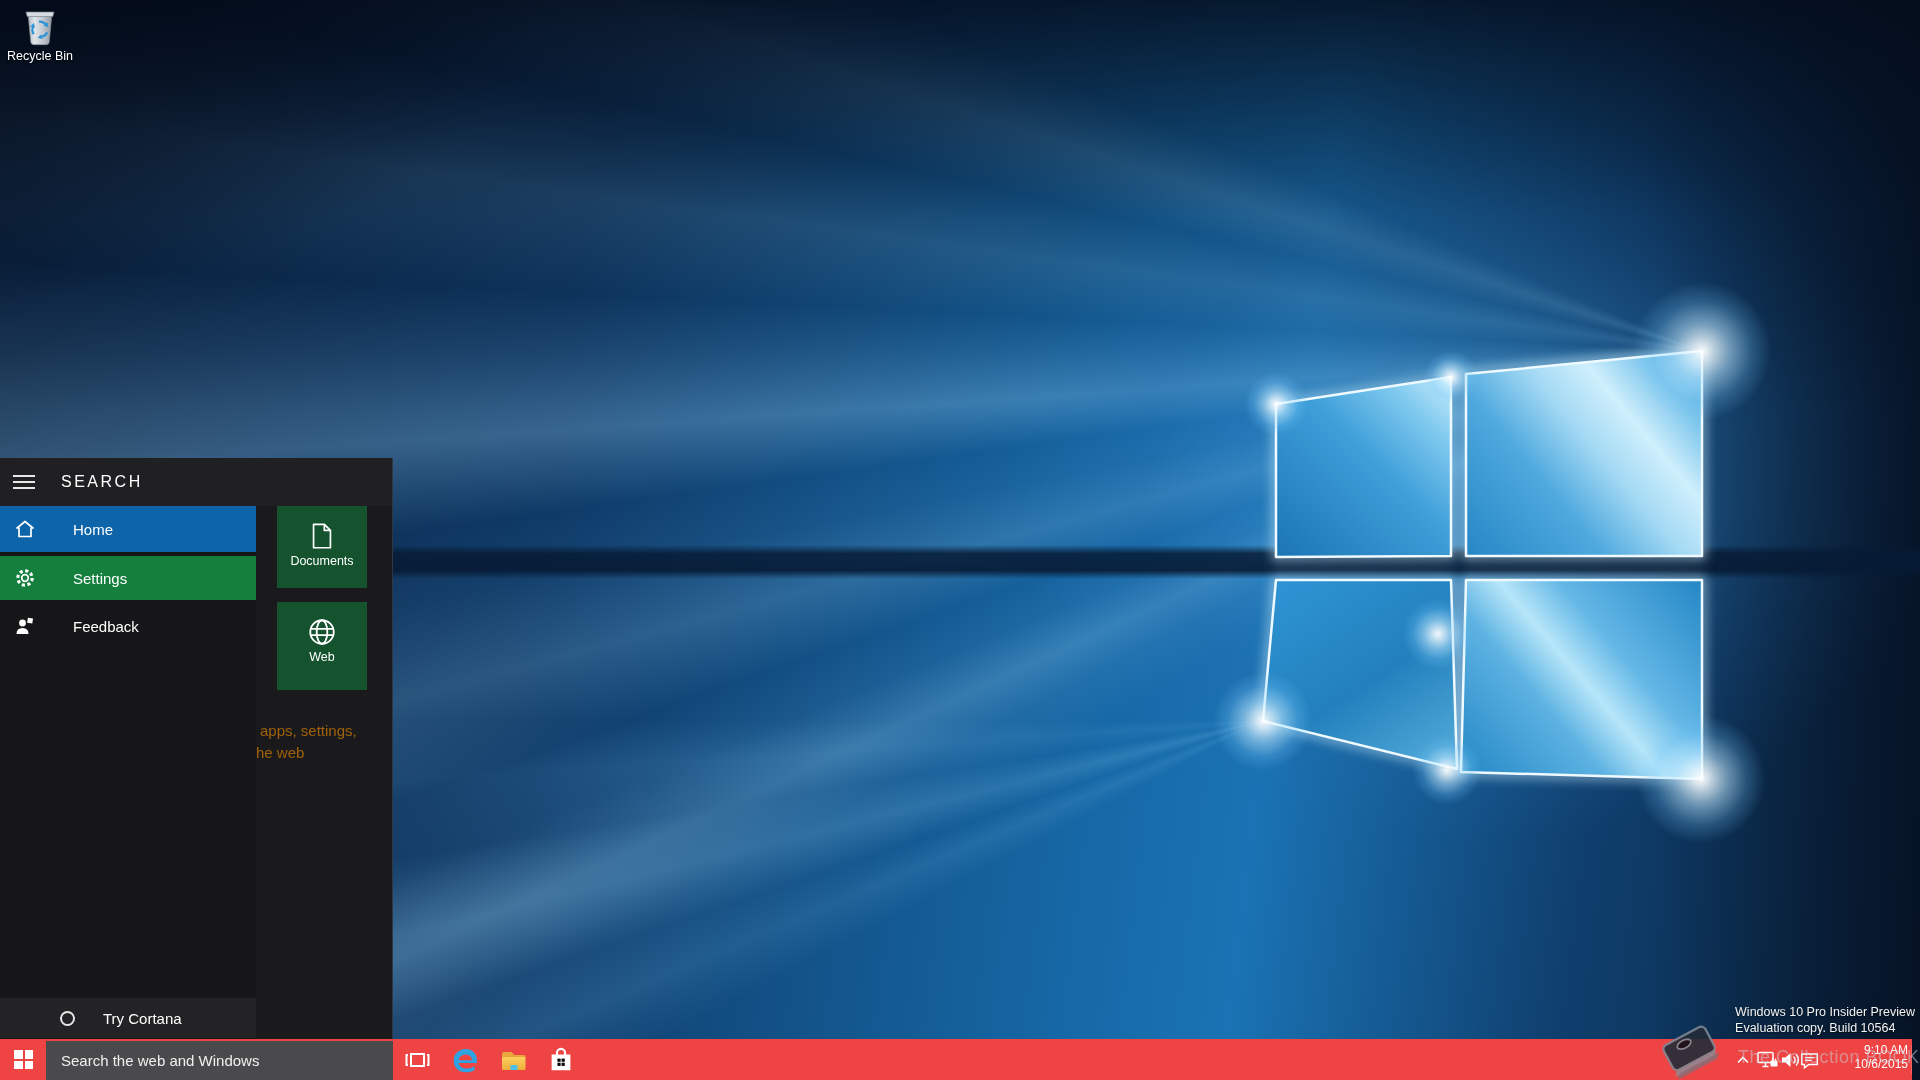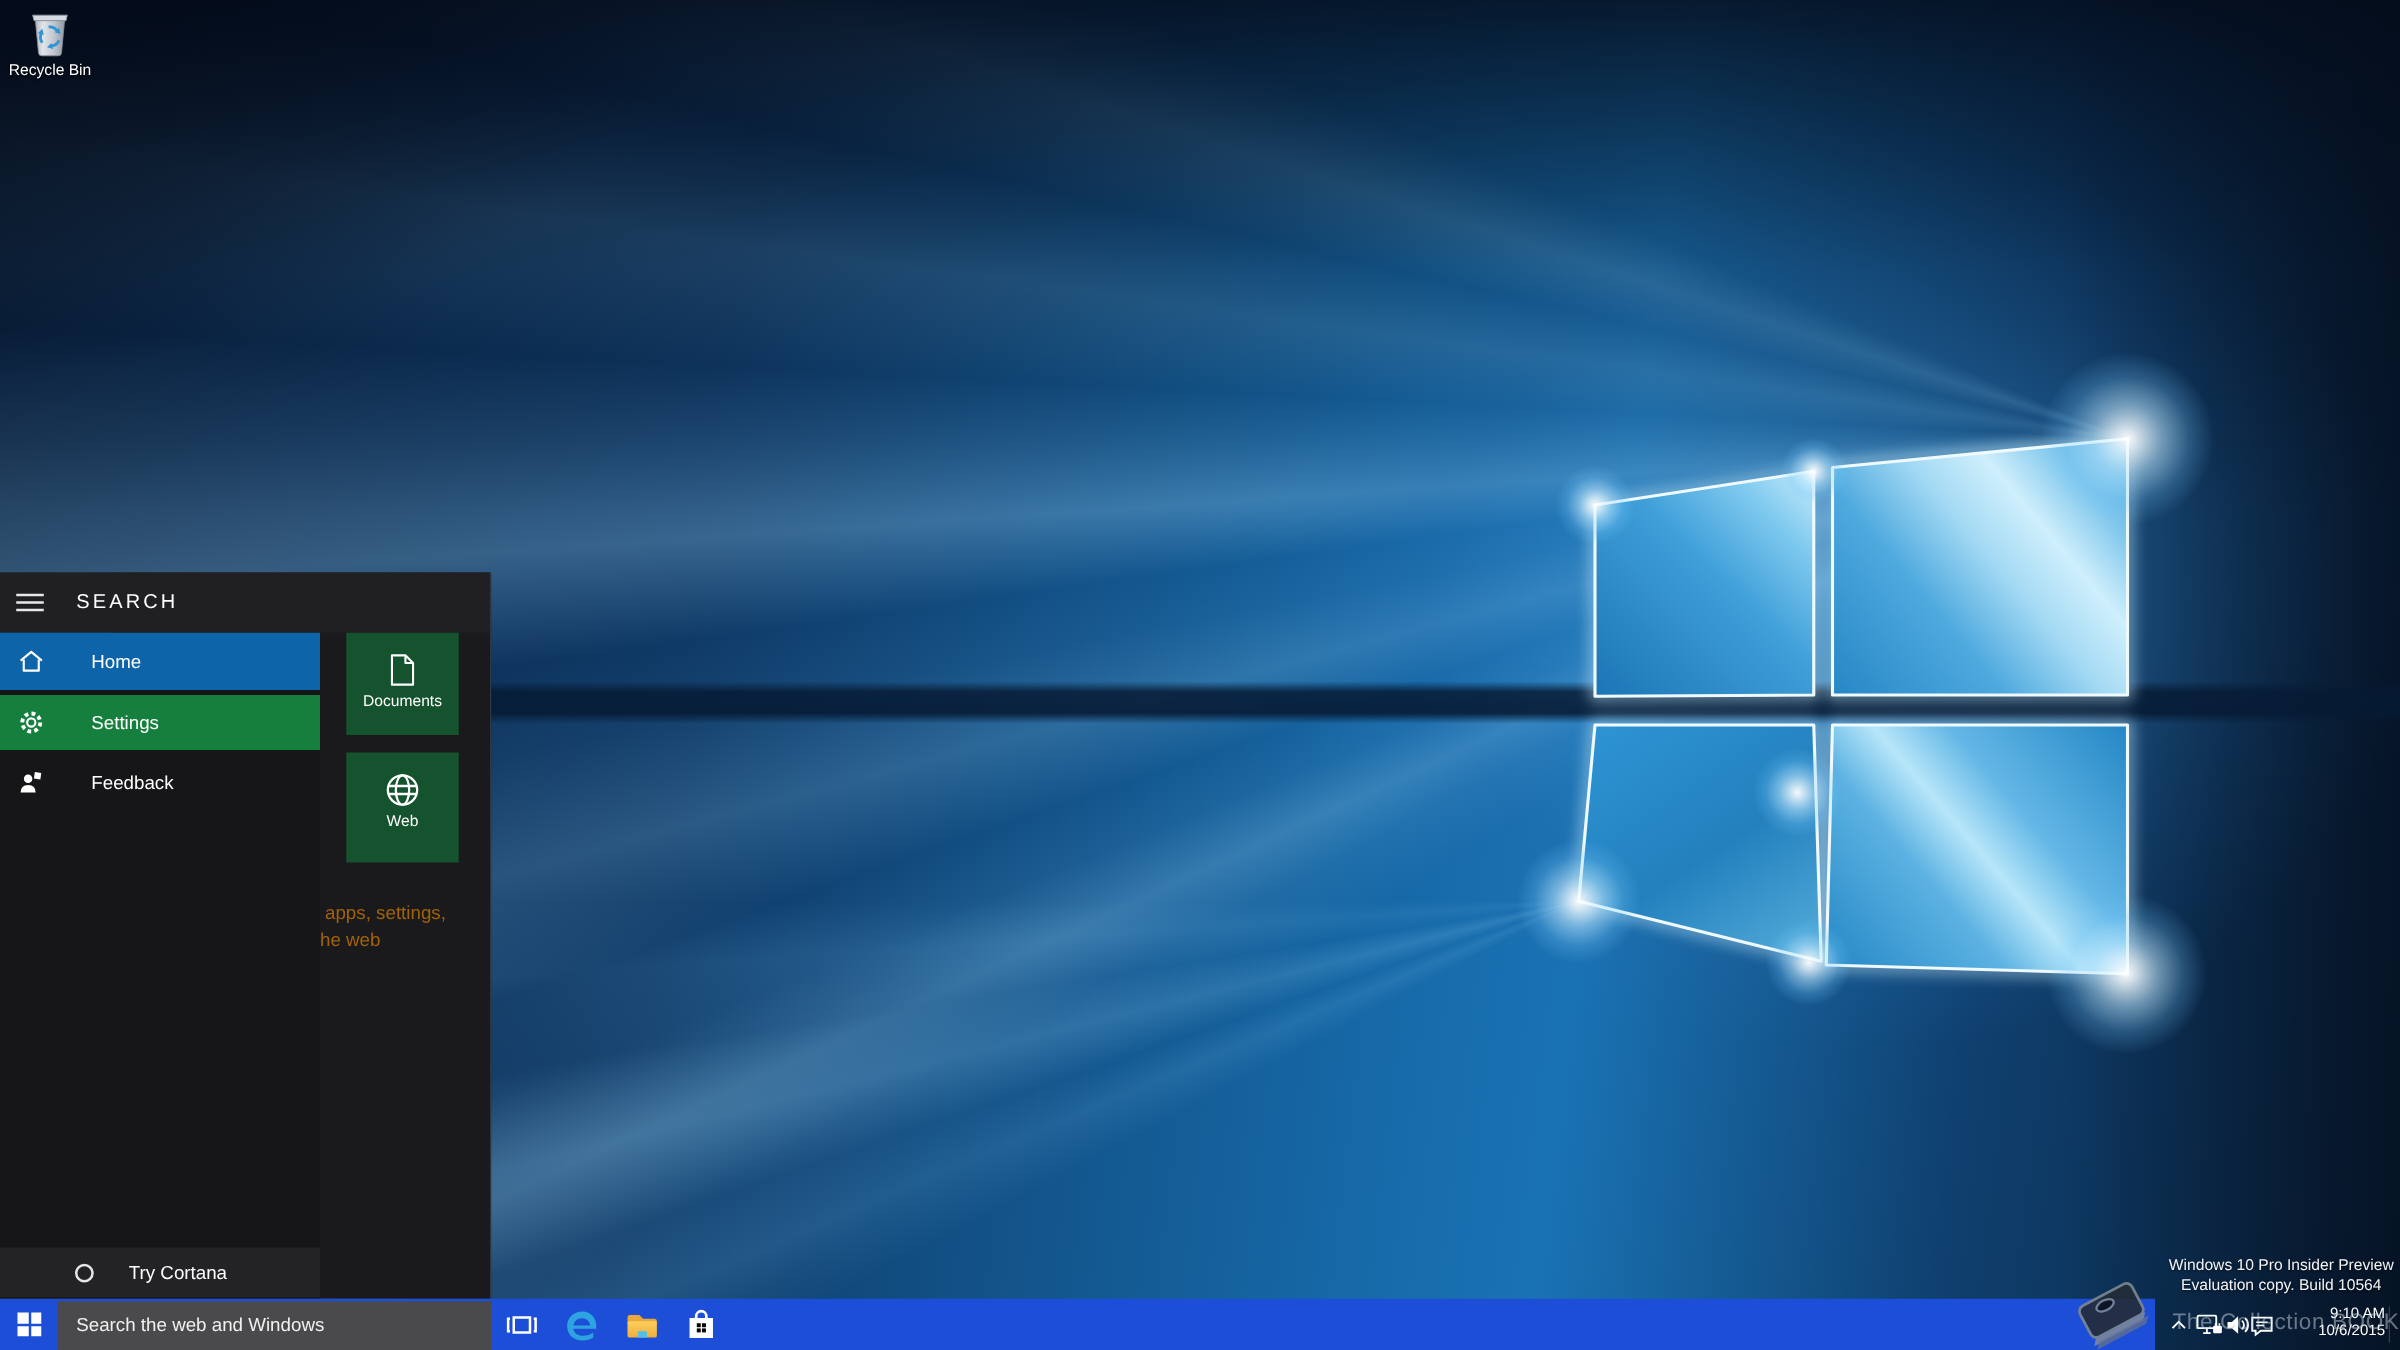--- a/index.html
+++ b/index.html
@@ -70,39 +70,39 @@
   .nav-row .nicon { width:24px; margin-left:13px; display:flex; justify-content:center; }
   .nav-row .nlabel { margin-left:36px; }
   .row-home { top:0; height:46px; background:#0d64a8; }
   .row-settings { top:50px; background:#15803d; }
   .row-feedback { top:98px; background:transparent; }
   .row-cortana { position:absolute; left:0; top:492px; width:256px; height:40px; display:flex; align-items:center; cursor:pointer; color:#fff; font-size:15px; background:#232326;padding-left:44px; }
   .cortana-ring { width:15px; height:15px; border:2px solid #e6e6e6; border-radius:50%; margin-left:16px; }
   .row-cortana .nlabel { margin-left:28px; }
 
   
-  .taskbar { position:absolute; left:0; top:1039px; width:1724px; height:41px; background:#1d4ed8; }
+  .taskbar { position:absolute; left:0; top:1039px; width:1912px; height:41px; background:#ef4444; }
   .start-btn { position:absolute; left:0; top:0; width:46px; height:41px; cursor:pointer; }
   .flag { position:absolute; left:14px; top:11px; width:19px; height:19px; }
   .flag i { position:absolute; width:8.5px; height:8.5px; background:#fff; }
   .flag .q1{left:0;top:0} .flag .q2{left:10.5px;top:0} .flag .q3{left:0;top:10.5px} .flag .q4{left:10.5px;top:10.5px}
   .tb-search { position:absolute; left:46px; top:2px; width:347px; height:39px; background:#4a4a4c; }
   .tb-search input { width:100%; height:100%; background:transparent; border:none; outline:none;
     padding-left:15px; font-size:15px; color:#fff; font-family:inherit; }
   .tb-search input::placeholder { color:#f0f0f0; opacity:1; }
   .tb-btns { position:absolute; left:393px; top:0; display:flex; }
   .tb-btn { width:48px; height:41px; display:flex; align-items:center; justify-content:center; cursor:pointer; }
   .tray-btn { position:absolute; top:0; height:41px; display:flex; align-items:center; cursor:pointer; }
   .tr-chevron { left:1735px; } .tr-network { left:1756px; } .tr-speaker { left:1780px; } .tr-action { left:1799px; }
   .clock { position:absolute; left:1822px; top:5px; width:86px; text-align:right; color:#fff;
     font-size:12px; line-height:13.5px; cursor:pointer; }
   .show-desktop { position:absolute; left:1911px; top:6px; width:1px; height:29px; background:rgba(255,255,255,0.18); }
 
   
-  .sys-wm { position:absolute; right:5px; top:1004px; text-align:center; color:rgba(255,255,255,0.95);
+  .sys-wm { position:absolute; right:5px; top:1004px; text-align:left; color:rgba(255,255,255,0.95);
     font-size:12.5px; line-height:16px; text-shadow:0 1px 2px rgba(0,0,0,0.55); }
   .photo-wm-text { position:absolute; left:1738px; top:1047px; font-size:18px; letter-spacing:0.5px;
     color:rgba(202,211,220,0.5); pointer-events:none; }
   .photo-wm-book { position:absolute; left:1656px; top:1020px; pointer-events:none; opacity:0.9; }
 </style>
 </head>
 <body>
 
 <div class="screen">
 

